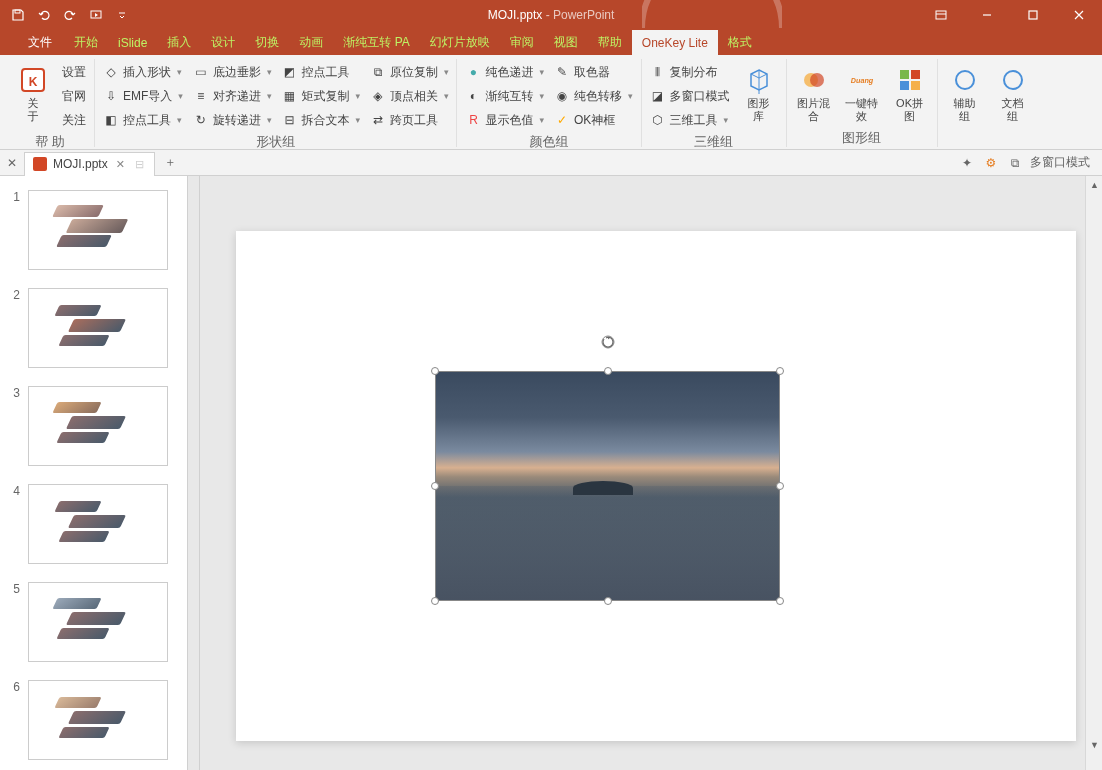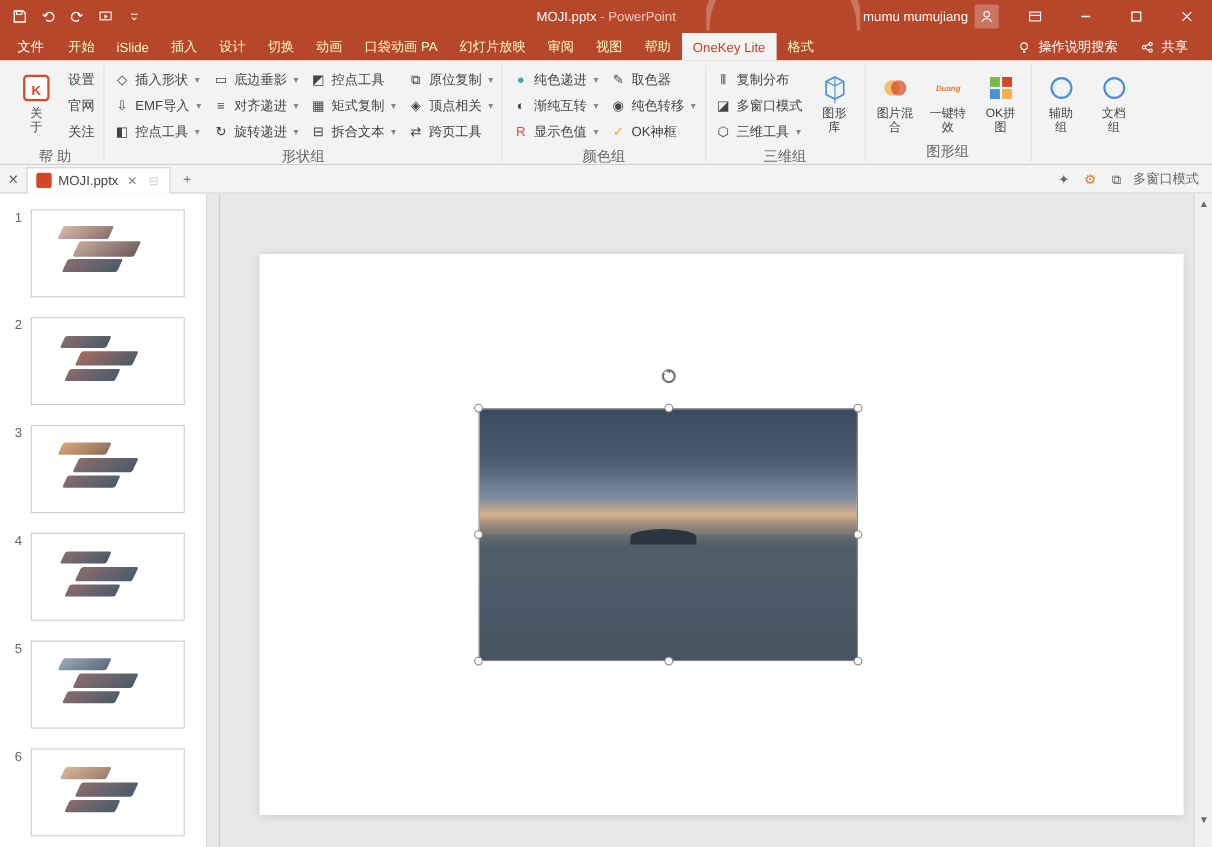--- a/index.html
+++ b/index.html
@@ -6,22 +6,22 @@
 body{background:#fff;width:1102px;height:770px;overflow:hidden;position:relative}
 .titlebar{height:30px;background:#b7472a;display:flex;align-items:center;color:#fff;position:relative}
 .qa-toolbar{display:flex;align-items:center;padding-left:6px;gap:2px}
 .qa-btn{width:24px;height:24px;display:flex;align-items:center;justify-content:center;border-radius:2px}
 .title-center{position:absolute;left:50%;transform:translateX(-50%);font-size:12px;color:#fff}
 .title-center .dim{color:rgba(255,255,255,.7)}
 .title-right{margin-left:auto;display:flex;align-items:center;padding-right:0}
 .user-area{display:flex;align-items:center;gap:6px;padding:0 10px;height:30px}
 .user-avatar{width:22px;height:22px;background:rgba(255,255,255,.25);border-radius:2px;display:flex;align-items:center;justify-content:center}
 .win-btn{width:46px;height:30px;display:flex;align-items:center;justify-content:center}
-.tabs{height:25px;background:#b7472a;display:flex;align-items:flex-start;padding:0 4px}
-.tab{padding:4px 10px;color:#fef9c3;font-size:12px;cursor:pointer;height:25px;display:flex;align-items:center}
+.tabs{height:25px;background:#b7472a;display:flex;align-items:flex-start;padding:0 16px}
+.tab{padding:4px 10px;color:#bef264;font-size:12px;cursor:pointer;height:25px;display:flex;align-items:center}
 .tab.active{background:#f3f3f3;color:#b7472a}
 .tab.file{color:#fff;padding:4px 12px}
 .tab-right{margin-left:auto;display:flex;align-items:center;color:#fff;gap:4px;padding-right:10px}
 .search-hint{display:flex;align-items:center;gap:6px;padding:0 8px;height:25px}
 .ribbon{height:95px;background:#f3f3f3;border-bottom:1px solid #d0d0d0;display:flex;padding:4px 6px 0 6px}
 .rgroup{display:flex;flex-direction:column;align-items:center;padding:0 4px;border-right:1px solid #e0e0e0;height:88px}
 .rgroup:last-child{border-right:none}
 .rgroup-content{display:flex;flex:1;align-items:flex-start;gap:2px;padding-top:2px}
 .rgroup-label{font-size:13px;color:#666;padding:2px 0}
 .rcol{display:flex;flex-direction:column;gap:2px}
@@ -97,29 +97,20 @@
     <div class="qa-btn">
         <svg width="8" height="8" viewBox="0 0 8 8">
           <path d="M1 2h6M2 5l2 2 2-2" stroke="#fff" fill="none"></path>
         </svg>
       </div>
   </div>
   <div class="title-center">
     <span>MOJI.pptx</span><span class="dim"> - </span><span class="dim">PowerPoint</span>
   </div>
   <div class="title-right">
-    <div class="user-area">
-      <span>mumu mumujiang</span>
-      <span class="user-avatar">
-          <svg width="14" height="14" viewBox="0 0 14 14">
-            <circle cx="7" cy="5" r="2.5" fill="none" stroke="#fff"></circle>
-            <path d="M3 12c0-2 2-3 4-3s4 1 4 3" fill="none" stroke="#fff"></path>
-          </svg>
-        </span>
-    </div>
     <div class="win-btn">
         <svg width="14" height="14" viewBox="0 0 14 14">
           <rect x="2" y="3" width="10" height="8" fill="none" stroke="#fff"></rect>
           <path d="M2 6h10" stroke="#fff"></path>
         </svg>
       </div>
     <div class="win-btn">
         <svg width="12" height="12" viewBox="0 0 12 12">
           <path d="M2 6h8" stroke="#fff" stroke-width="1.2"></path>
         </svg>
@@ -138,49 +129,27 @@
 </div>
 
 <div class="tabs">
   <div class="tab file">文件</div>
   <div class="tab">开始</div>
   <div class="tab">iSlide</div>
   <div class="tab">插入</div>
   <div class="tab">设计</div>
   <div class="tab">切换</div>
   <div class="tab">动画</div>
-  <div class="tab">口袋动画 PA</div>
+  <div class="tab">渐纯互转 PA</div>
   <div class="tab">幻灯片放映</div>
   <div class="tab">审阅</div>
   <div class="tab">视图</div>
   <div class="tab">帮助</div>
   <div class="tab active">OneKey Lite</div>
   <div class="tab">格式</div>
-  <div class="tab-right">
-    <div class="search-hint">
-      <span>
-          <svg width="14" height="14" viewBox="0 0 14 14">
-            <circle cx="7" cy="6" r="3" fill="none" stroke="#fff"></circle>
-            <path d="M6 10h2v2H6z" fill="#fff"></path>
-          </svg>
-        </span>
-      <span>操作说明搜索</span>
-    </div>
-    <div class="search-hint">
-      <span>
-          <svg width="14" height="14" viewBox="0 0 14 14">
-            <circle cx="4" cy="7" r="1.5" fill="none" stroke="#fff"></circle>
-            <circle cx="10" cy="4" r="1.5" fill="none" stroke="#fff"></circle>
-            <circle cx="10" cy="10" r="1.5" fill="none" stroke="#fff"></circle>
-            <path d="M5 6l4-2M5 8l4 2" stroke="#fff"></path>
-          </svg>
-        </span>
-      <span>共享</span>
-    </div>
-  </div>
 </div>
 
 <div class="ribbon">
 
   <div class="rgroup">
     <div class="rgroup-content">
       <div class="rbtn-big">
         <span class="big-icon">
             <svg width="30" height="30" viewBox="0 0 30 30">
               <rect x="4" y="4" width="22" height="22" rx="3" fill="#fff" stroke="#d24726" stroke-width="2"></rect>

